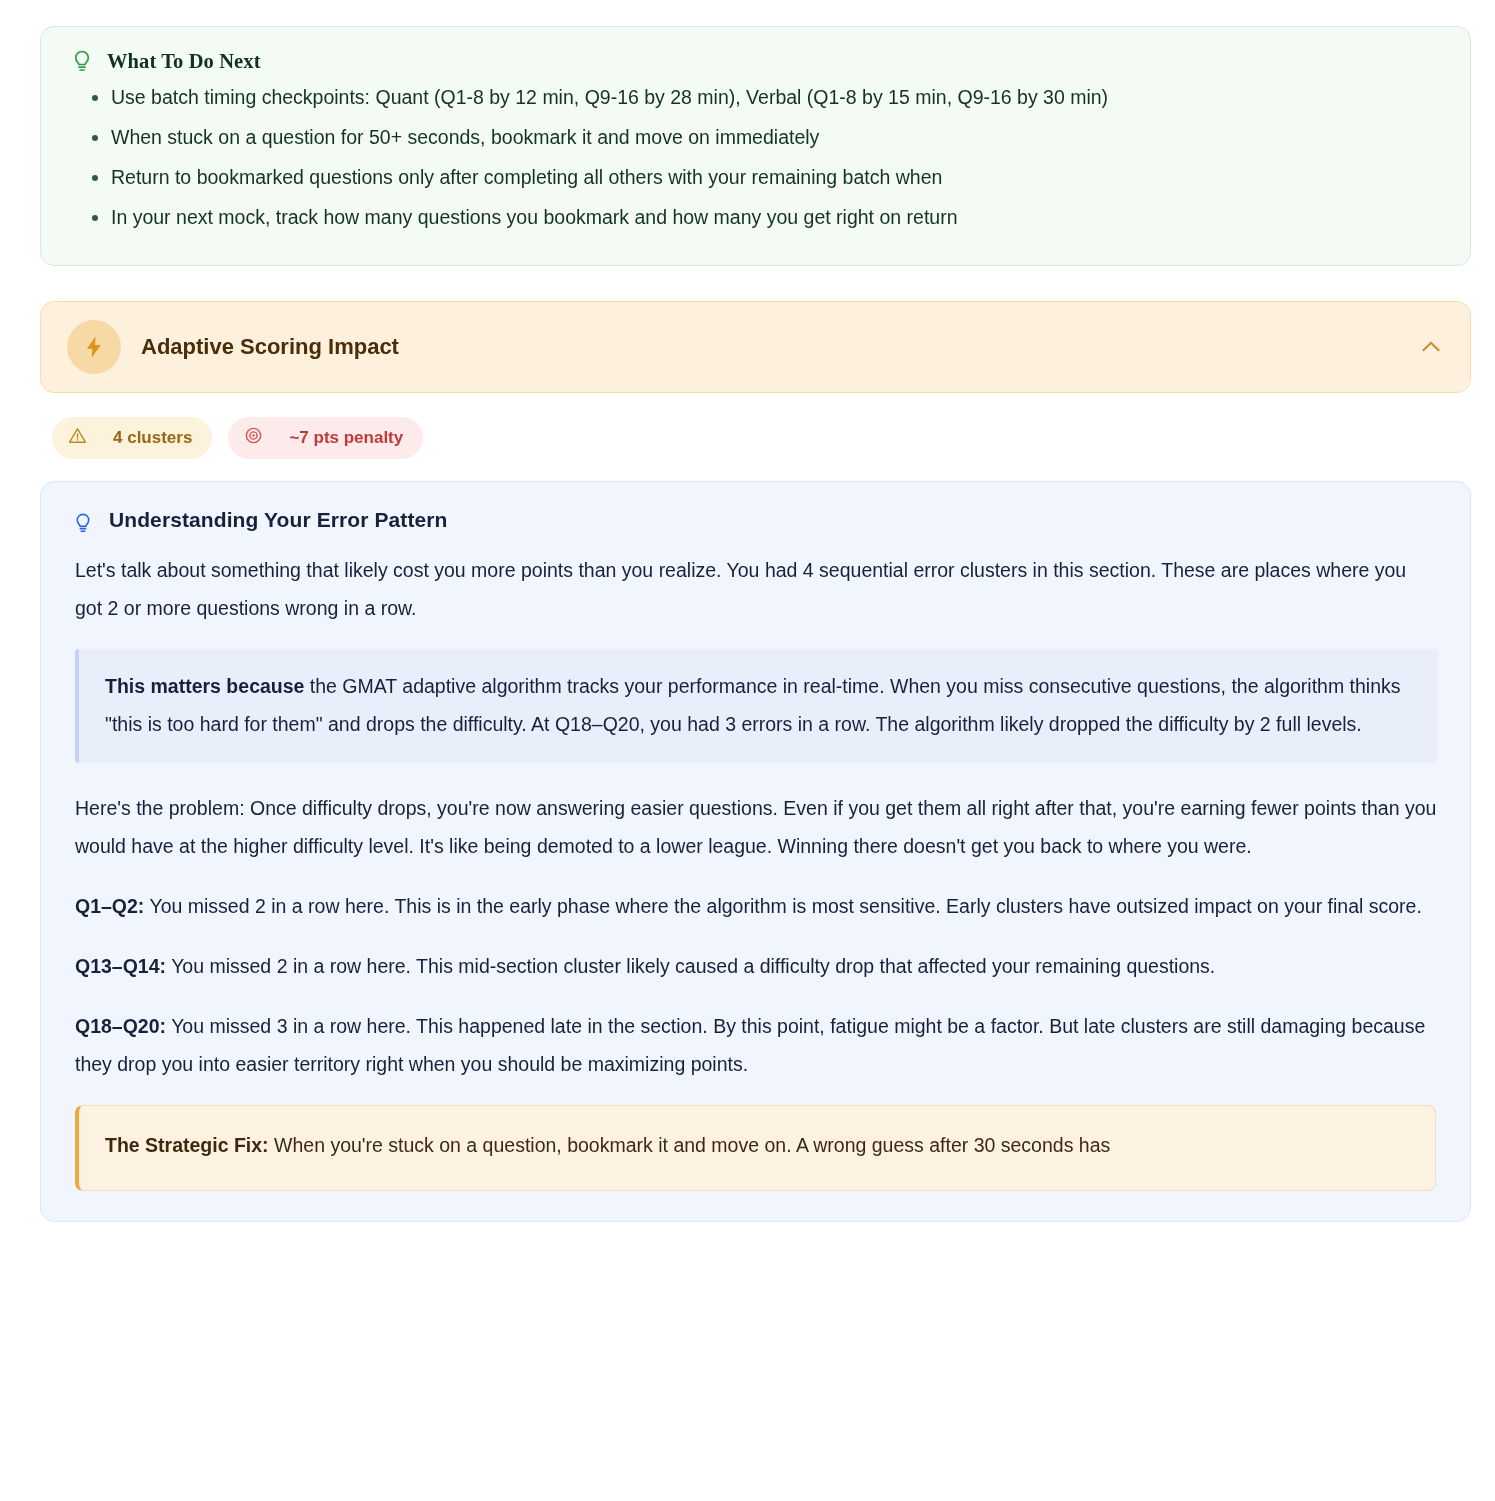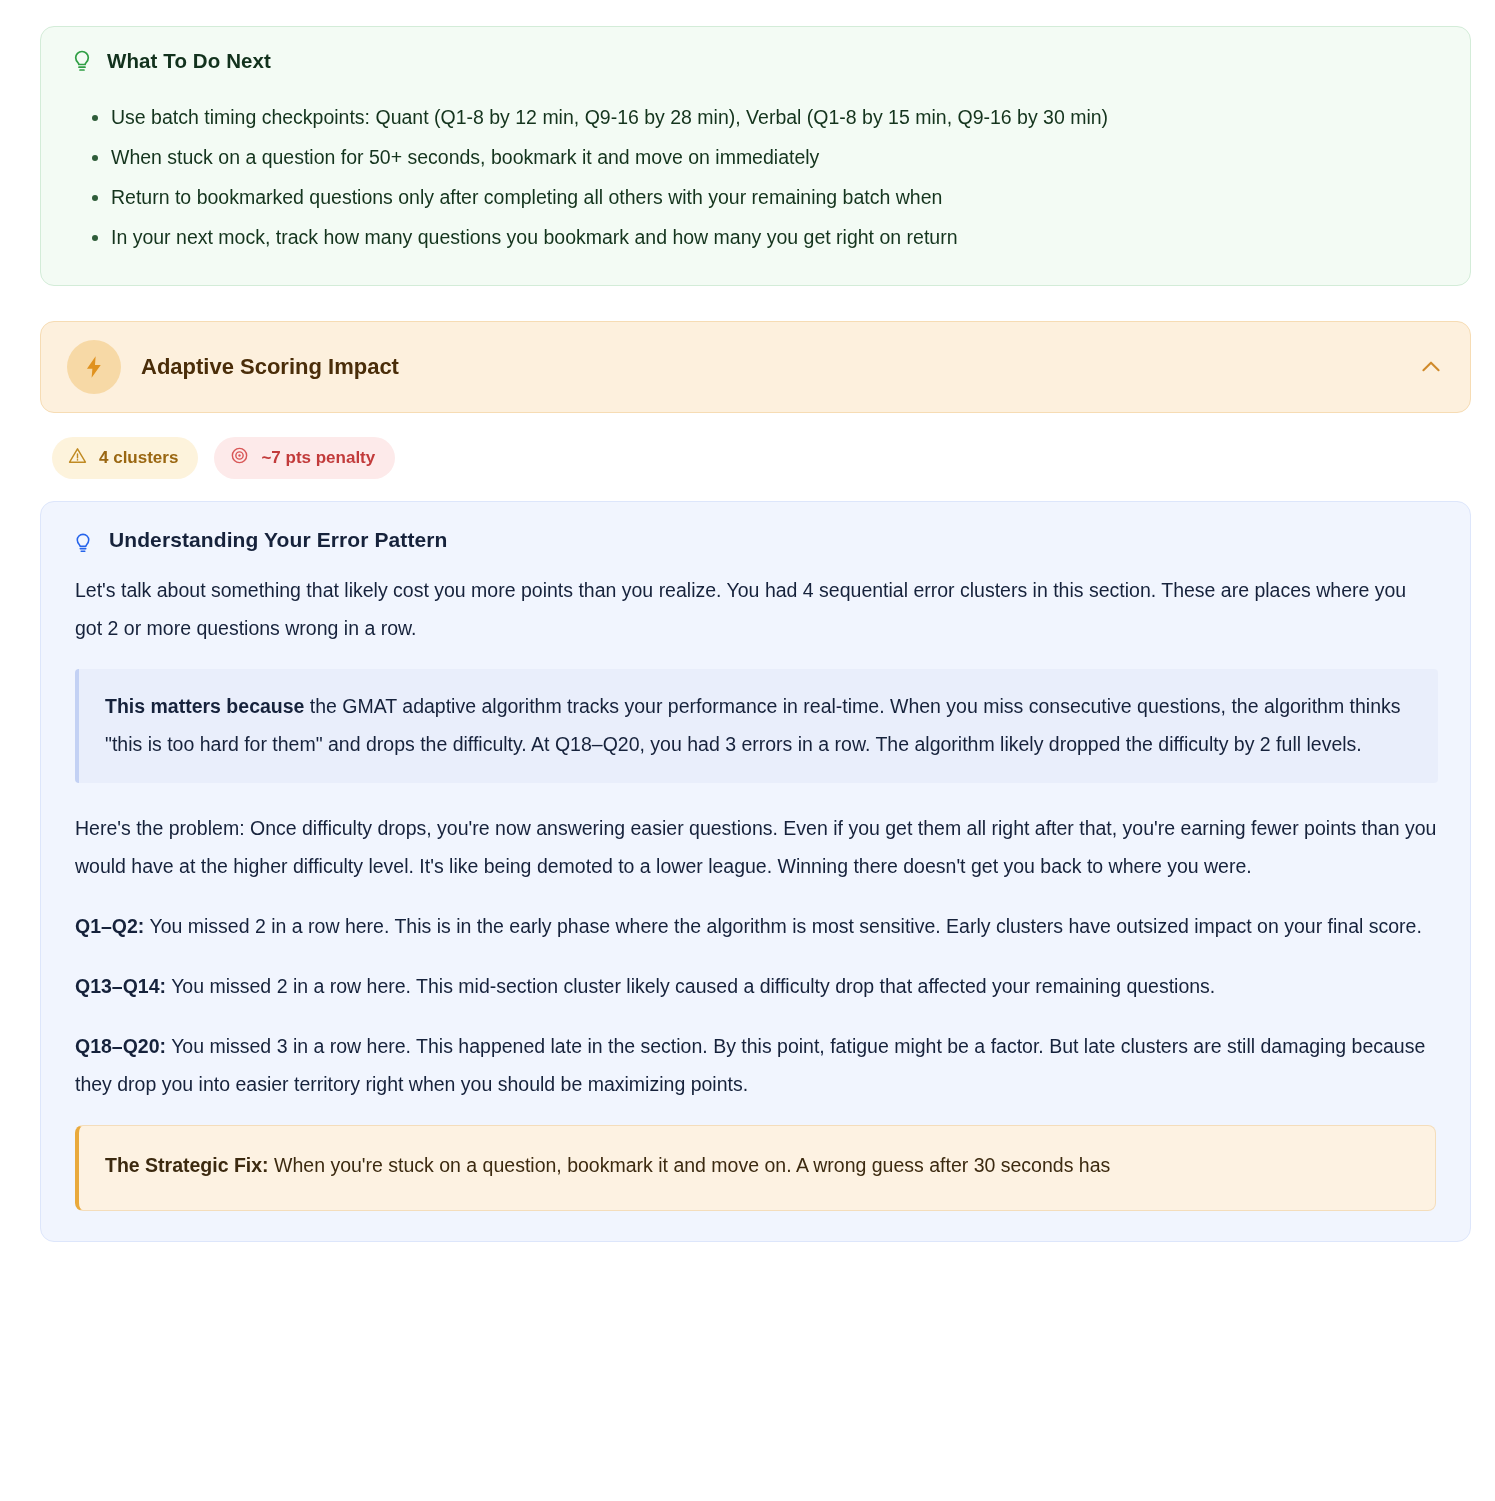--- a/index.html
+++ b/index.html
@@ -29,21 +29,22 @@
   .whatnext {
     background: #f3fbf4;
     border-color: #d3ecd8;
     padding: 22px 30px 28px 30px;
     margin-bottom: 35px;
   }
   .whatnext-head {
     display: flex;
     align-items: center;
     gap: 14px;
-    margin-bottom: 24px;
+    margin-bottom: 4px;
+    font-family: Liberation Serif, serif;
   }
   .bulb-green {
     width: 22px;
     height: 24px;
     display: inline-block;
     position: relative;
     flex: 0 0 auto;
   }
   .whatnext-title {
     font-size: 20.5px;
@@ -98,21 +99,21 @@
 
   
   .pill-row {
     display: flex;
     gap: 16px;
     padding: 6px 0 22px 12px;
   }
   .pill {
     display: inline-flex;
     align-items: center;
-    gap: 12px;
+    gap: 26px;
     border-radius: 999px;
     padding: 9px 20px 9px 16px;
     font-size: 17px;
     font-weight: bold;
   }
   .pill-amber {
     background: #fdf3dc;
     color: #9a6712;
   }
   .pill-red {

